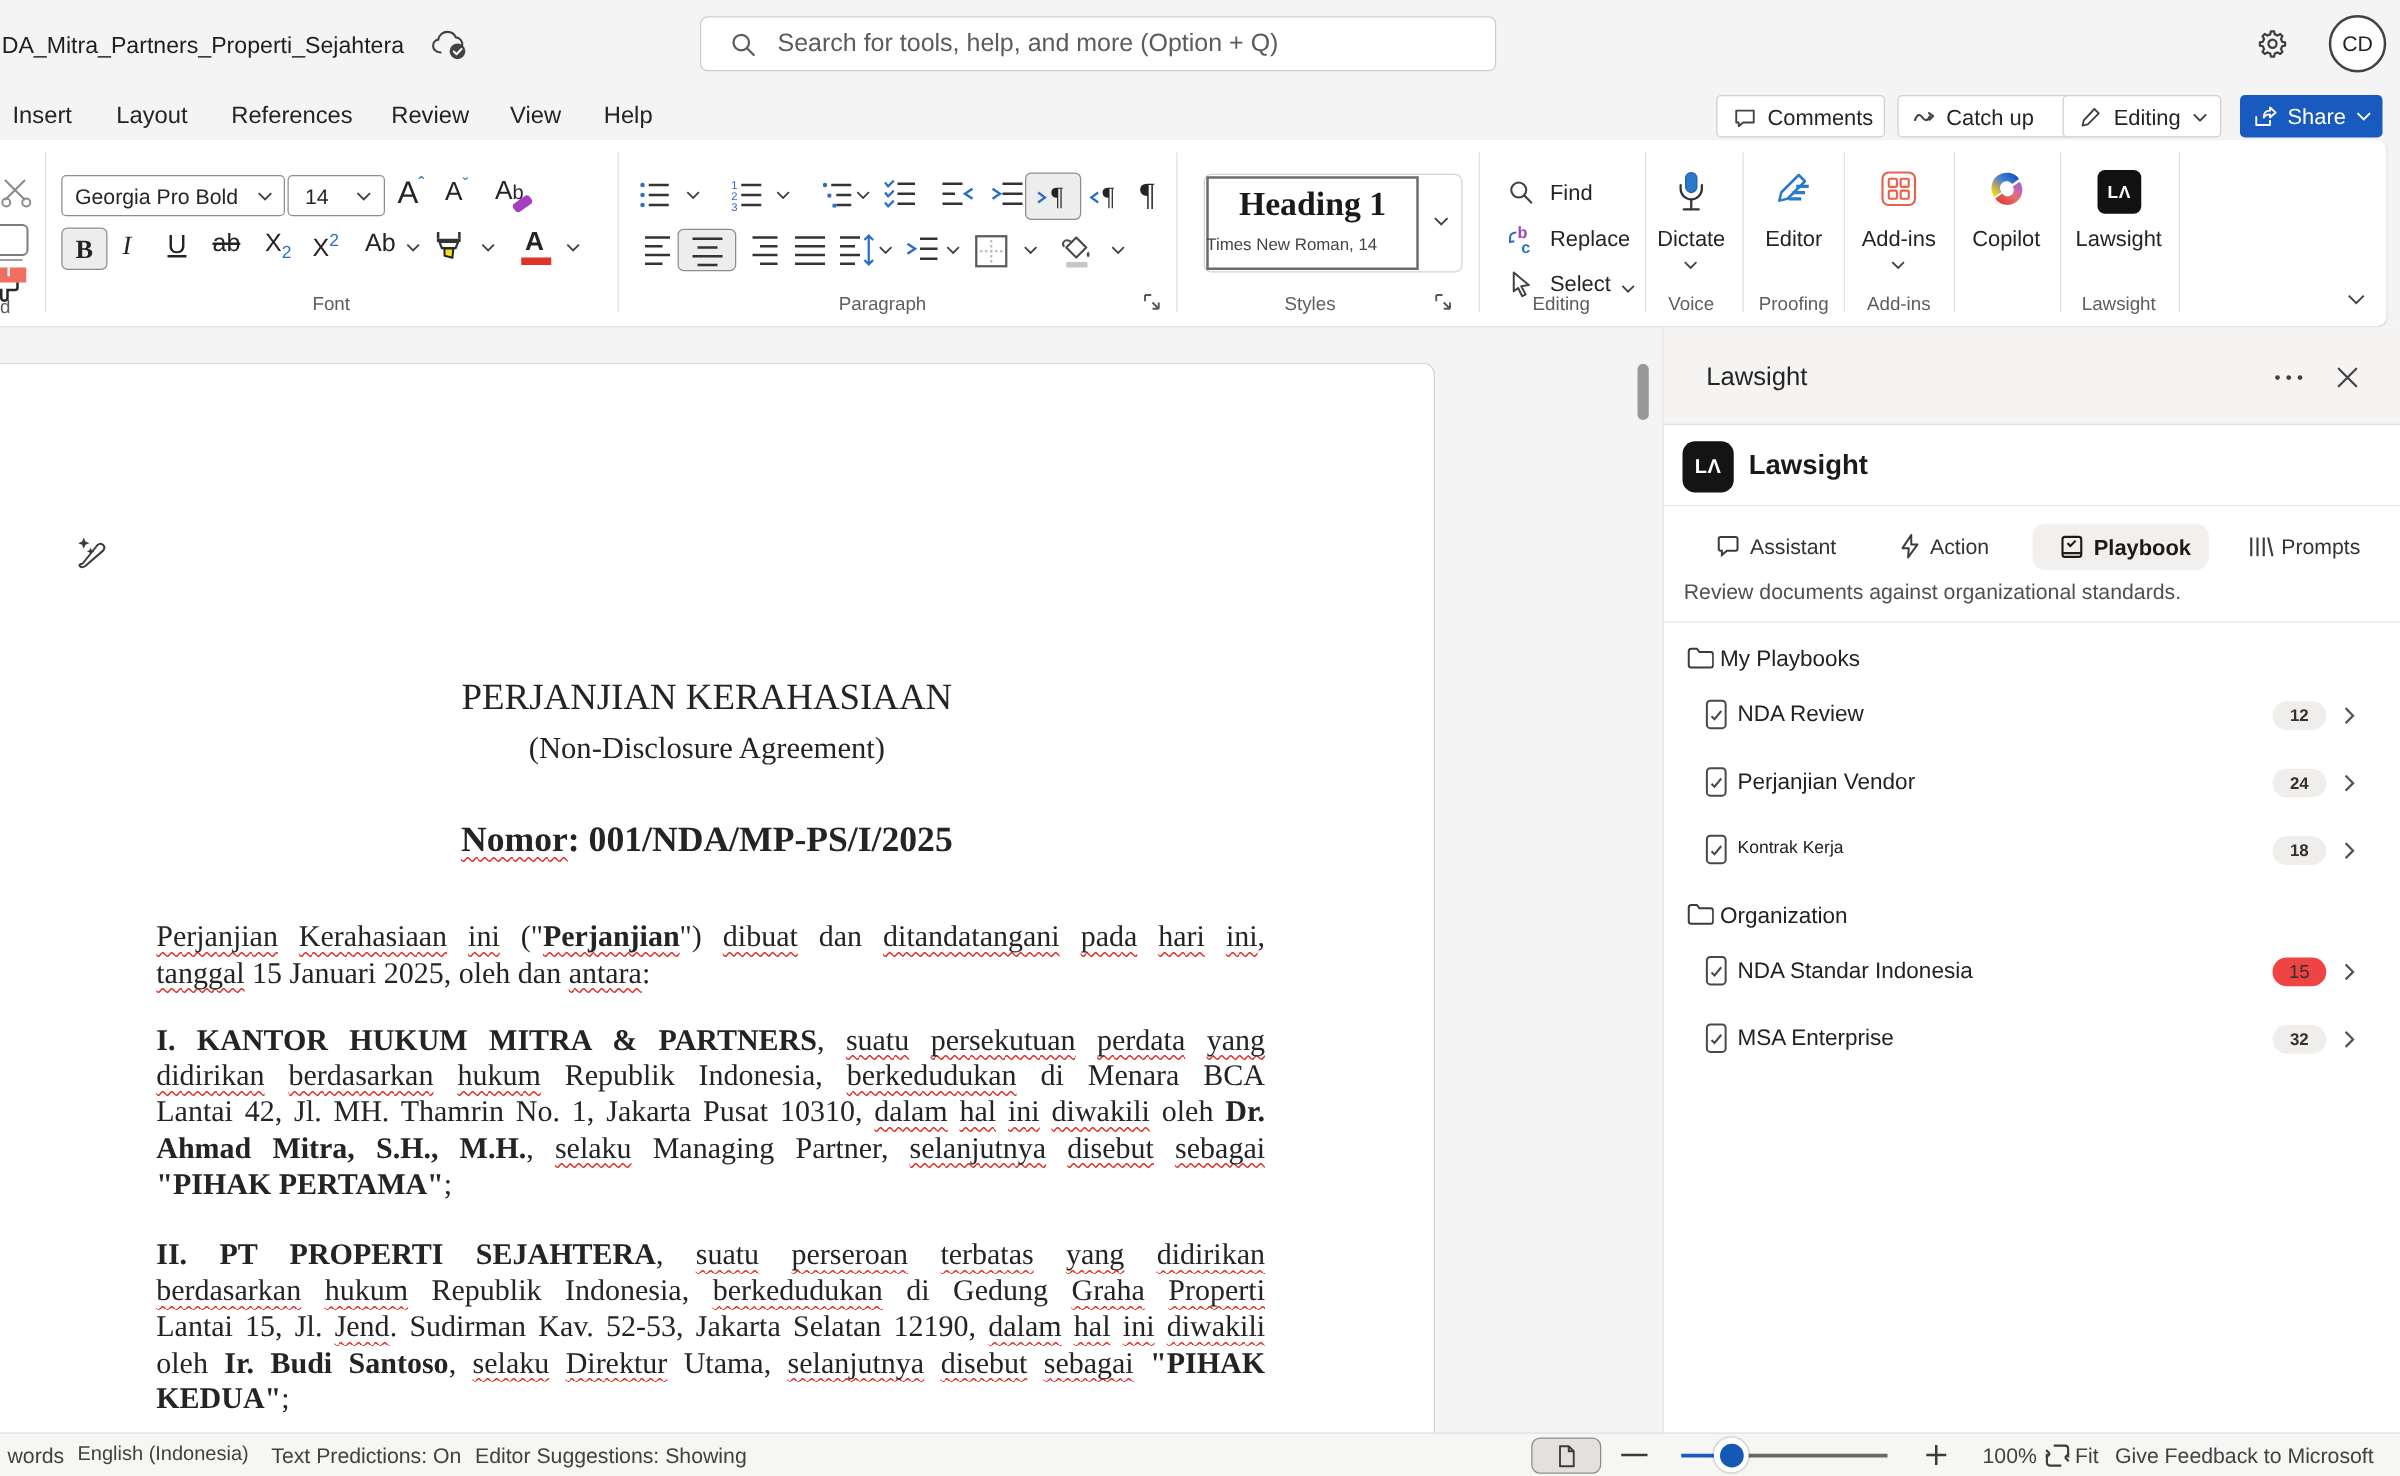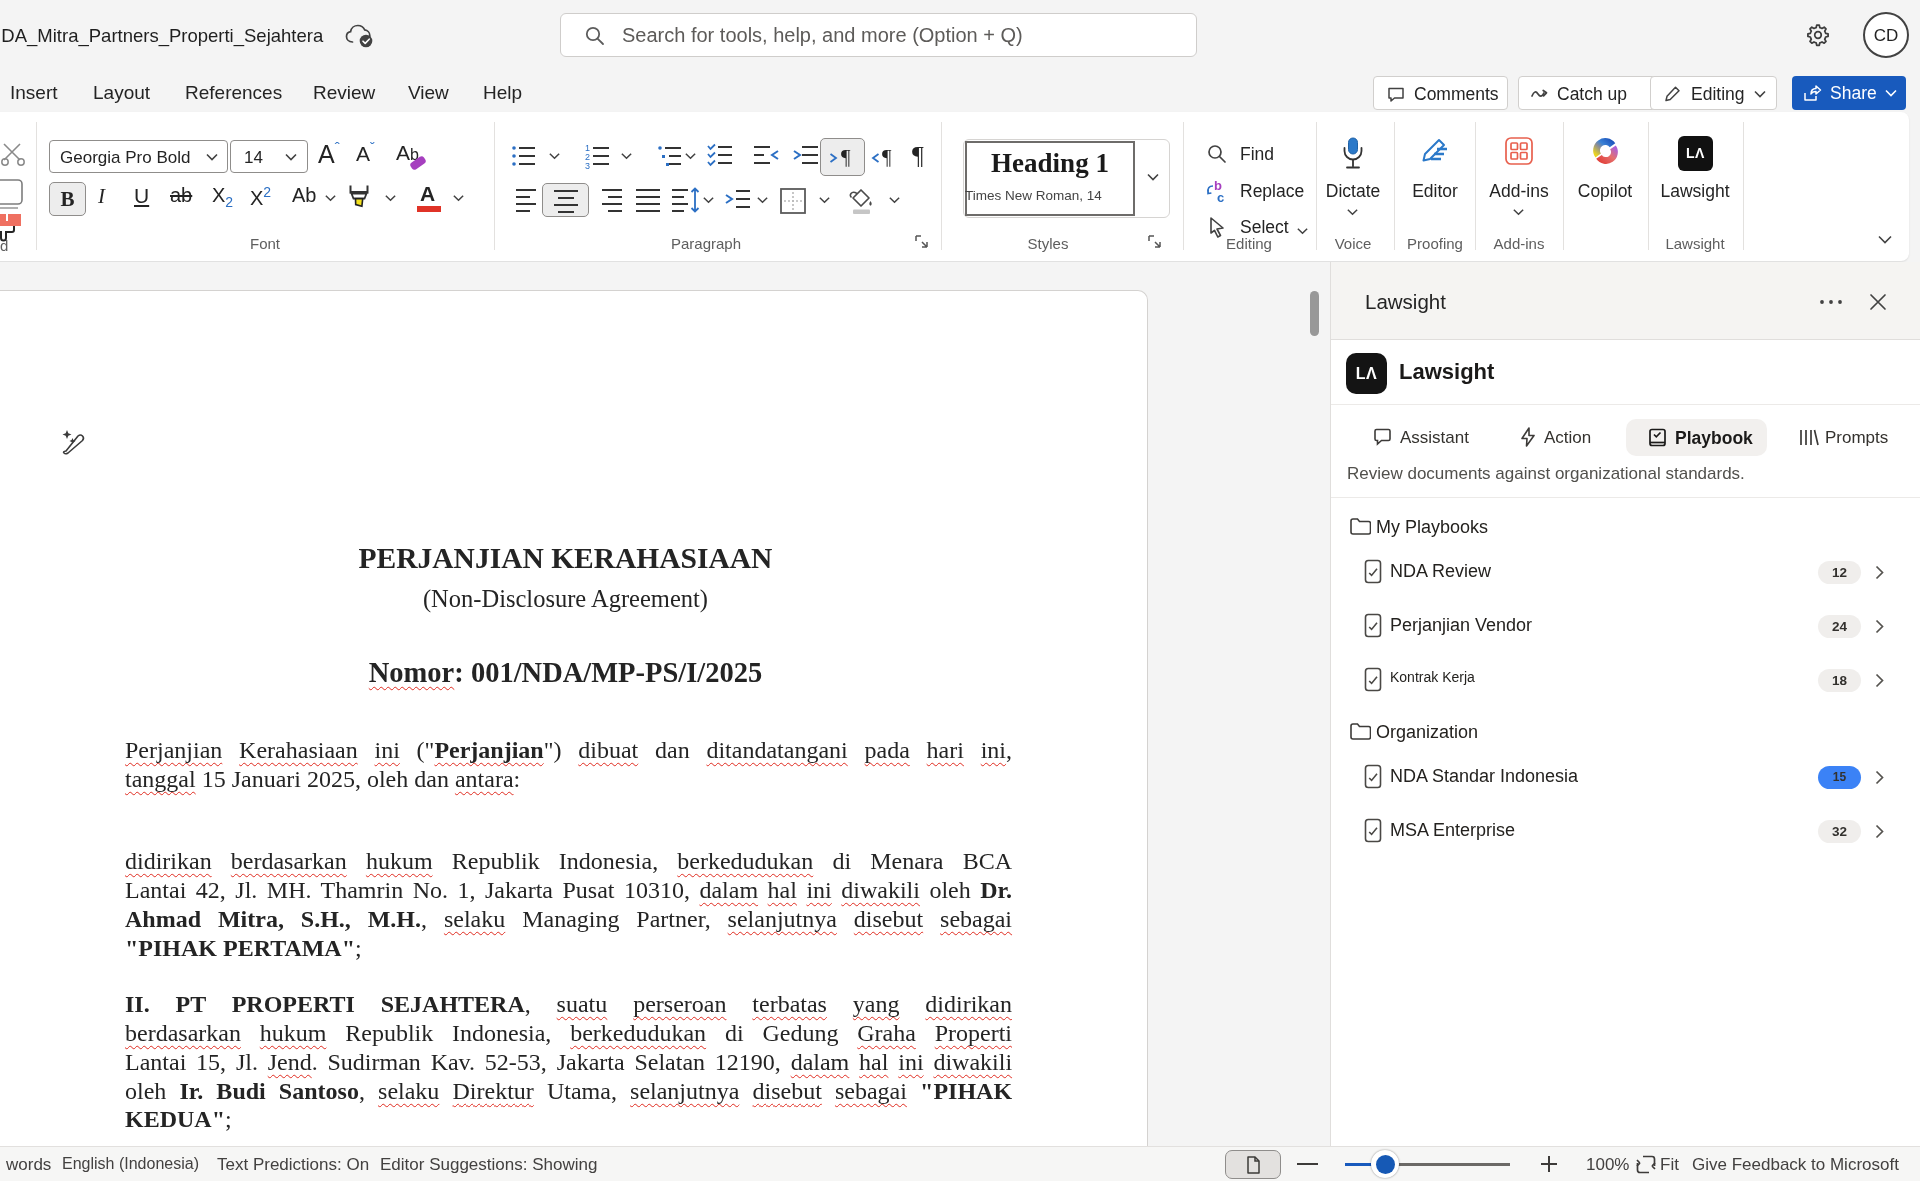--- a/index.html
+++ b/index.html
@@ -333,25 +333,26 @@
     <path d="M2 2.5 L8 8.5 L14 2.5" fill="none" stroke="#424242" stroke-width="1.6"></path>
   </svg>
 
 <div class="a" style="left:0;top:262px;width:1330px;height:884px;background:#f4f4f4;overflow:hidden">
   <div class="a" style="left:0;top:28px;width:1148px;height:860px;background:#fff;border:1px solid #d4d2d0;border-left:none;border-bottom:none;border-top-right-radius:10px" id="page">
     <svg class="a" style="left:56px;top:136px" width="30" height="30" viewBox="0 0 30 30">
         <path d="M10 24 L22 9 q2.5 -2 4.5 0 q2 2 0 4.5 L12 26 q-2.5 1.5 -4 0 q-1.5 -1.5 2 -2 z" fill="none" stroke="#3b3b3b" stroke-width="1.6" stroke-linejoin="round"></path>
         <path d="M11 3 l1.3 3.2 L15.5 7.5 l-3.2 1.3 L11 12 l-1.3 -3.2 L6.5 7.5 l3.2 -1.3 z" fill="#3b3b3b"></path>
         <path d="M16.5 11 l.9 2.1 L19.5 14 l-2.1 .9 L16.5 17 l-.9 -2.1 L13.5 14 l2.1 -.9 z" fill="#3b3b3b"></path>
       </svg>
-    <div class="a" style="left:122px;top:252px;width:887px;text-align:center;font-family:'Liberation Serif',serif;font-weight:bold;font-size:29.5px;line-height:31px;white-space:nowrap">PERJANJIAN KERAHASIAAN</div>
+    <div class="a" style="left:122px;top:252px;width:887px;text-align:center;font-family:'Liberation Serif',serif;font-weight:normal;font-size:29.5px;line-height:31px;white-space:nowrap">PERJANJIAN KERAHASIAAN</div>
     <div class="a" style="left:122px;top:296px;width:887px;text-align:center;font-family:'Liberation Serif',serif;font-size:24.5px;line-height:24px;white-space:nowrap">(Non-Disclosure Agreement)</div>
     <div class="a" style="left:122px;top:368px;width:887px;text-align:center;font-family:'Liberation Serif',serif;font-weight:bold;font-size:28.5px;line-height:28.5px;white-space:nowrap"><span class="sq">Nomor</span>: 001/NDA/MP-PS/I/2025</div>
     <div class="dl" style="top:445px"><span class="sq">Perjanjian</span> <span class="sq">Kerahasiaan</span> <span class="sq">ini</span> ("<b><span class="sq">Perjanjian</span></b>") <span class="sq">dibuat</span> dan <span class="sq">ditandatangani</span> <span class="sq">pada</span> <span class="sq">hari</span> <span class="sq">ini</span>,</div>
     <div class="dll" style="top:473.8px"><span class="sq">tanggal</span> 15 Januari 2025, oleh dan <span class="sq">antara</span>:</div>
+    <div class="dl" style="top:527.6px"><b>I. KANTOR HUKUM MITRA &amp; PARTNERS</b>, <span class="sq">suatu</span> <span class="sq">persekutuan</span> <span class="sq">perdata</span> <span class="sq">yang</span></div>
     <div class="dl" style="top:556.4px"><span class="sq">didirikan</span> <span class="sq">berdasarkan</span> <span class="sq">hukum</span> Republik Indonesia, <span class="sq">berkedudukan</span> di Menara BCA</div>
     <div class="dl" style="top:585.2px">Lantai 42, Jl. MH. Thamrin No. 1, Jakarta Pusat 10310, <span class="sq">dalam</span> <span class="sq">hal</span> <span class="sq">ini</span> <span class="sq">diwakili</span> oleh <b>Dr.</b></div>
     <div class="dl" style="top:614px"><b>Ahmad Mitra, S.H., M.H.</b>, <span class="sq">selaku</span> Managing Partner, <span class="sq">selanjutnya</span> <span class="sq">disebut</span> <span class="sq">sebagai</span></div>
     <div class="dll" style="top:642.8px"><b>"PIHAK PERTAMA"</b>;</div>
     <div class="dl" style="top:699.2px"><b>II. PT PROPERTI SEJAHTERA</b>, <span class="sq">suatu</span> <span class="sq">perseroan</span> <span class="sq">terbatas</span> <span class="sq">yang</span> <span class="sq">didirikan</span></div>
     <div class="dl" style="top:728px"><span class="sq">berdasarkan</span> <span class="sq">hukum</span> Republik Indonesia, <span class="sq">berkedudukan</span> di Gedung <span class="sq">Graha</span> <span class="sq">Properti</span></div>
     <div class="dl" style="top:756.8px">Lantai 15, Jl. <span class="sq">Jend</span>. Sudirman Kav. 52-53, Jakarta Selatan 12190, <span class="sq">dalam</span> <span class="sq">hal</span> <span class="sq">ini</span> <span class="sq">diwakili</span></div>
     <div class="dl" style="top:785.6px">oleh <b>Ir. Budi Santoso</b>, <span class="sq">selaku</span> <span class="sq">Direktur</span> Utama, <span class="sq">selanjutnya</span> <span class="sq">disebut</span> <span class="sq">sebagai</span> <b>"PIHAK</b></div>
     <div class="dll" style="top:814.4px"><b>KEDUA"</b>;</div>
   </div>
@@ -427,21 +428,21 @@
     </svg>
   <svg class="a" style="left:18px;top:460px" width="22" height="19" viewBox="0 0 22 19">
       <path d="M2 4 q0 -2 2 -2 h4.5 l2 2.5 h9 q2 0 2 2 v8.5 q0 2 -2 2 h-15.5 q-2 0 -2 -2 z" fill="none" stroke="#3d3b39" stroke-width="1.6"></path>
     </svg>
   <div class="a" style="left:45px;top:460px;font-size:18px;color:#24221f">Organization</div>
   <svg class="a" style="left:31px;top:502px" width="22" height="25" viewBox="0 0 22 25">
       <rect x="3.5" y="1.5" width="15" height="22" rx="2.8" fill="none" stroke="#4a4845" stroke-width="1.6"></rect>
       <path d="M7.2 14 l2.4 2.4 L15 9.8" fill="none" stroke="#4a4845" stroke-width="1.6"></path>
     </svg>
   <div class="a" style="left:59px;top:504px;font-size:18px;color:#24221f">NDA Standar Indonesia</div>
-  <div class="a" style="left:487px;top:504px;width:43px;height:23px;background:#3b82f6;border-radius:12px;text-align:center;font-size:12px;font-weight:bold;line-height:23px;color:#33312e">15</div>
+  <div class="a" style="left:487px;top:504px;width:43px;height:23px;background:#ef4444;border-radius:12px;text-align:center;font-size:15px;font-weight:normal;line-height:23px;color:#33312e">15</div>
   <svg class="a" style="left:543px;top:507px" width="11" height="17" viewBox="0 0 11 17">
       <path d="M2.5 2.5 L8.5 8.5 L2.5 14.5" fill="none" stroke="#55534f" stroke-width="1.7"></path>
     </svg>
   <svg class="a" style="left:31px;top:556px" width="22" height="25" viewBox="0 0 22 25">
       <rect x="3.5" y="1.5" width="15" height="22" rx="2.8" fill="none" stroke="#4a4845" stroke-width="1.6"></rect>
       <path d="M7.2 14 l2.4 2.4 L15 9.8" fill="none" stroke="#4a4845" stroke-width="1.6"></path>
     </svg>
   <div class="a" style="left:59px;top:558px;font-size:18px;color:#24221f">MSA Enterprise</div>
   <div class="a" style="left:487px;top:558px;width:43px;height:23px;background:#f0eeec;border-radius:12px;text-align:center;font-size:13.5px;font-weight:bold;line-height:23px;color:#33312e">32</div>
   <svg class="a" style="left:543px;top:561px" width="11" height="17" viewBox="0 0 11 17">

